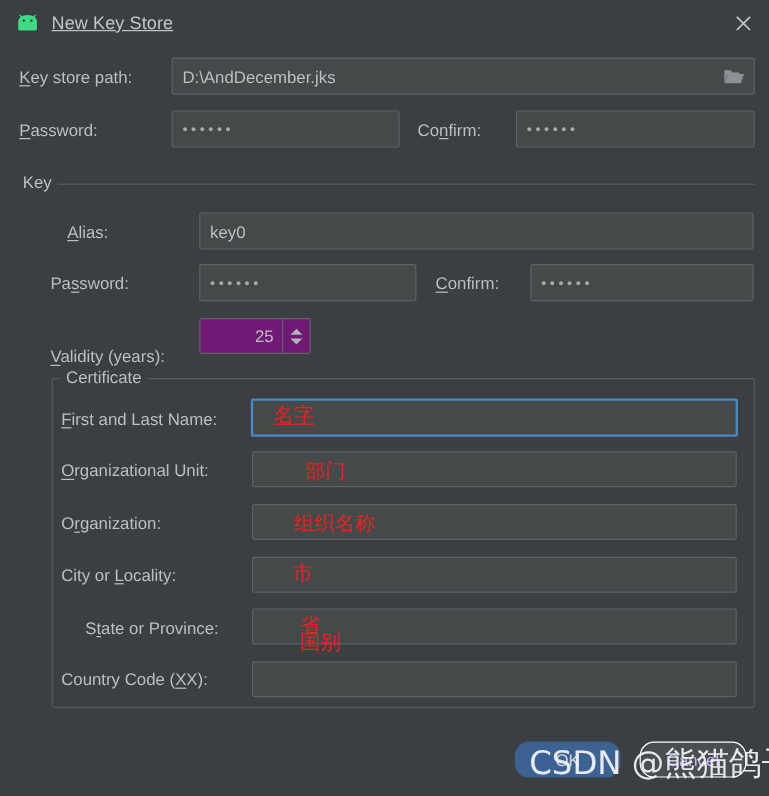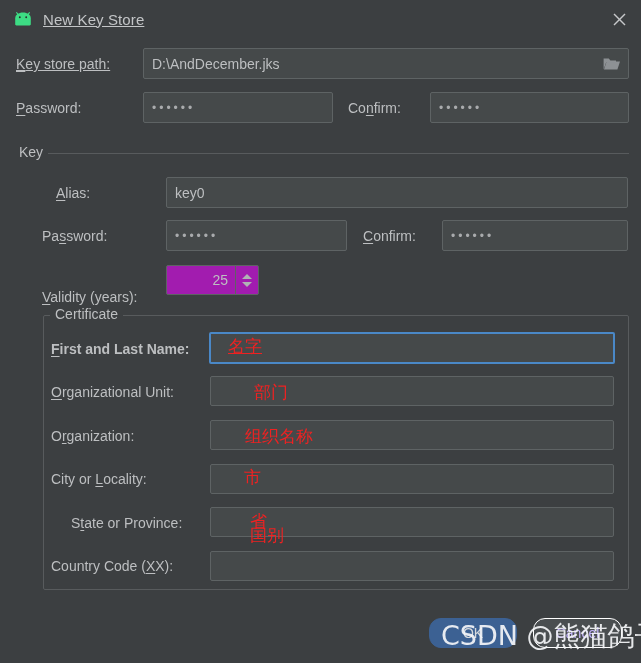--- a/index.html
+++ b/index.html
@@ -103,21 +103,21 @@
   }
   .groupbox {
     position: absolute;
     border: 1px solid #585b5d;
     border-radius: 2px;
   }
 
   
   .spinner {
     position: absolute;
-    background: #a21caf;
+    background: #701a75;
     border: 1px solid #5e6364;
     border-radius: 2px;
     display: flex;
   }
   .spinner .sp-val {
     flex: 1;
     display: flex;
     align-items: center;
     justify-content: flex-end;
     padding-right: 7px;
@@ -205,21 +205,21 @@
   </span>
   <span class="title-text">New Key Store</span>
   <span class="close-btn">
     <svg width="15" height="15" viewBox="0 0 15 15">
       <line x1="2" y1="2" x2="13" y2="13" stroke="#c6c8ca" stroke-width="1.4"></line>
       <line x1="13" y1="2" x2="2" y2="13" stroke="#c6c8ca" stroke-width="1.4"></line>
     </svg>
   </span>
 </div>
 
-<span class="label" style="left:16px; top:56px;text-decoration:underline;"><span class="mn">K</span>ey store path:</span>
+<span class="label" style="left:16px; top:56px;"><span class="mn">K</span>ey store path:</span>
 <div class="field" style="left:143px; top:48px; width:486px; height:31px;align-items:center;">
   <span>D:\AndDecember.jks</span>
   <span class="folder-btn">
     <svg width="18" height="14" viewBox="0 0 18 14">
       <path d="M1 12.4 L3.6 4.6 L17 4.6 L14.4 12.4 Z" fill="#8d9194"></path>
       <path d="M0.6 12.4 L0.6 1.6 L5.8 1.6 L7.4 3.4 L13 3.4 L13 5.2 L3.2 5.2 Z" fill="#8d9194"></path>
     </svg>
   </span>
 </div>
 
@@ -256,21 +256,21 @@
   <span class="sp-val">25</span>
   <span class="sp-arrows">
     <span class="tri-up"></span>
     <span class="tri-down"></span>
   </span>
 </div>
 
 <div class="groupbox" style="left:43px; top:315px; width:586px; height:275px;"></div>
 <span class="group-title" style="left:50px; top:306px;">Certificate</span>
 
-<span class="label" style="left:51px; top:341px;font-weight:bold;"><span class="mn">F</span>irst and Last Name:</span>
+<span class="label" style="left:51px; top:341px;"><span class="mn">F</span>irst and Last Name:</span>
 <div class="field focused" style="left:209px; top:332px; width:406px; height:32px;">
   <span></span>
 </div>
 <span class="annot" style="left:228px; top:335px;text-decoration:underline;">名字</span>
 
 <span class="label" style="left:51px; top:384px;"><span class="mn">O</span>rganizational Unit:</span>
 <div class="field" style="left:210px; top:376px; width:404px; height:30px;">
   <span></span>
 </div>
 <span class="annot" style="left:254px; top:381px;">部门</span>

